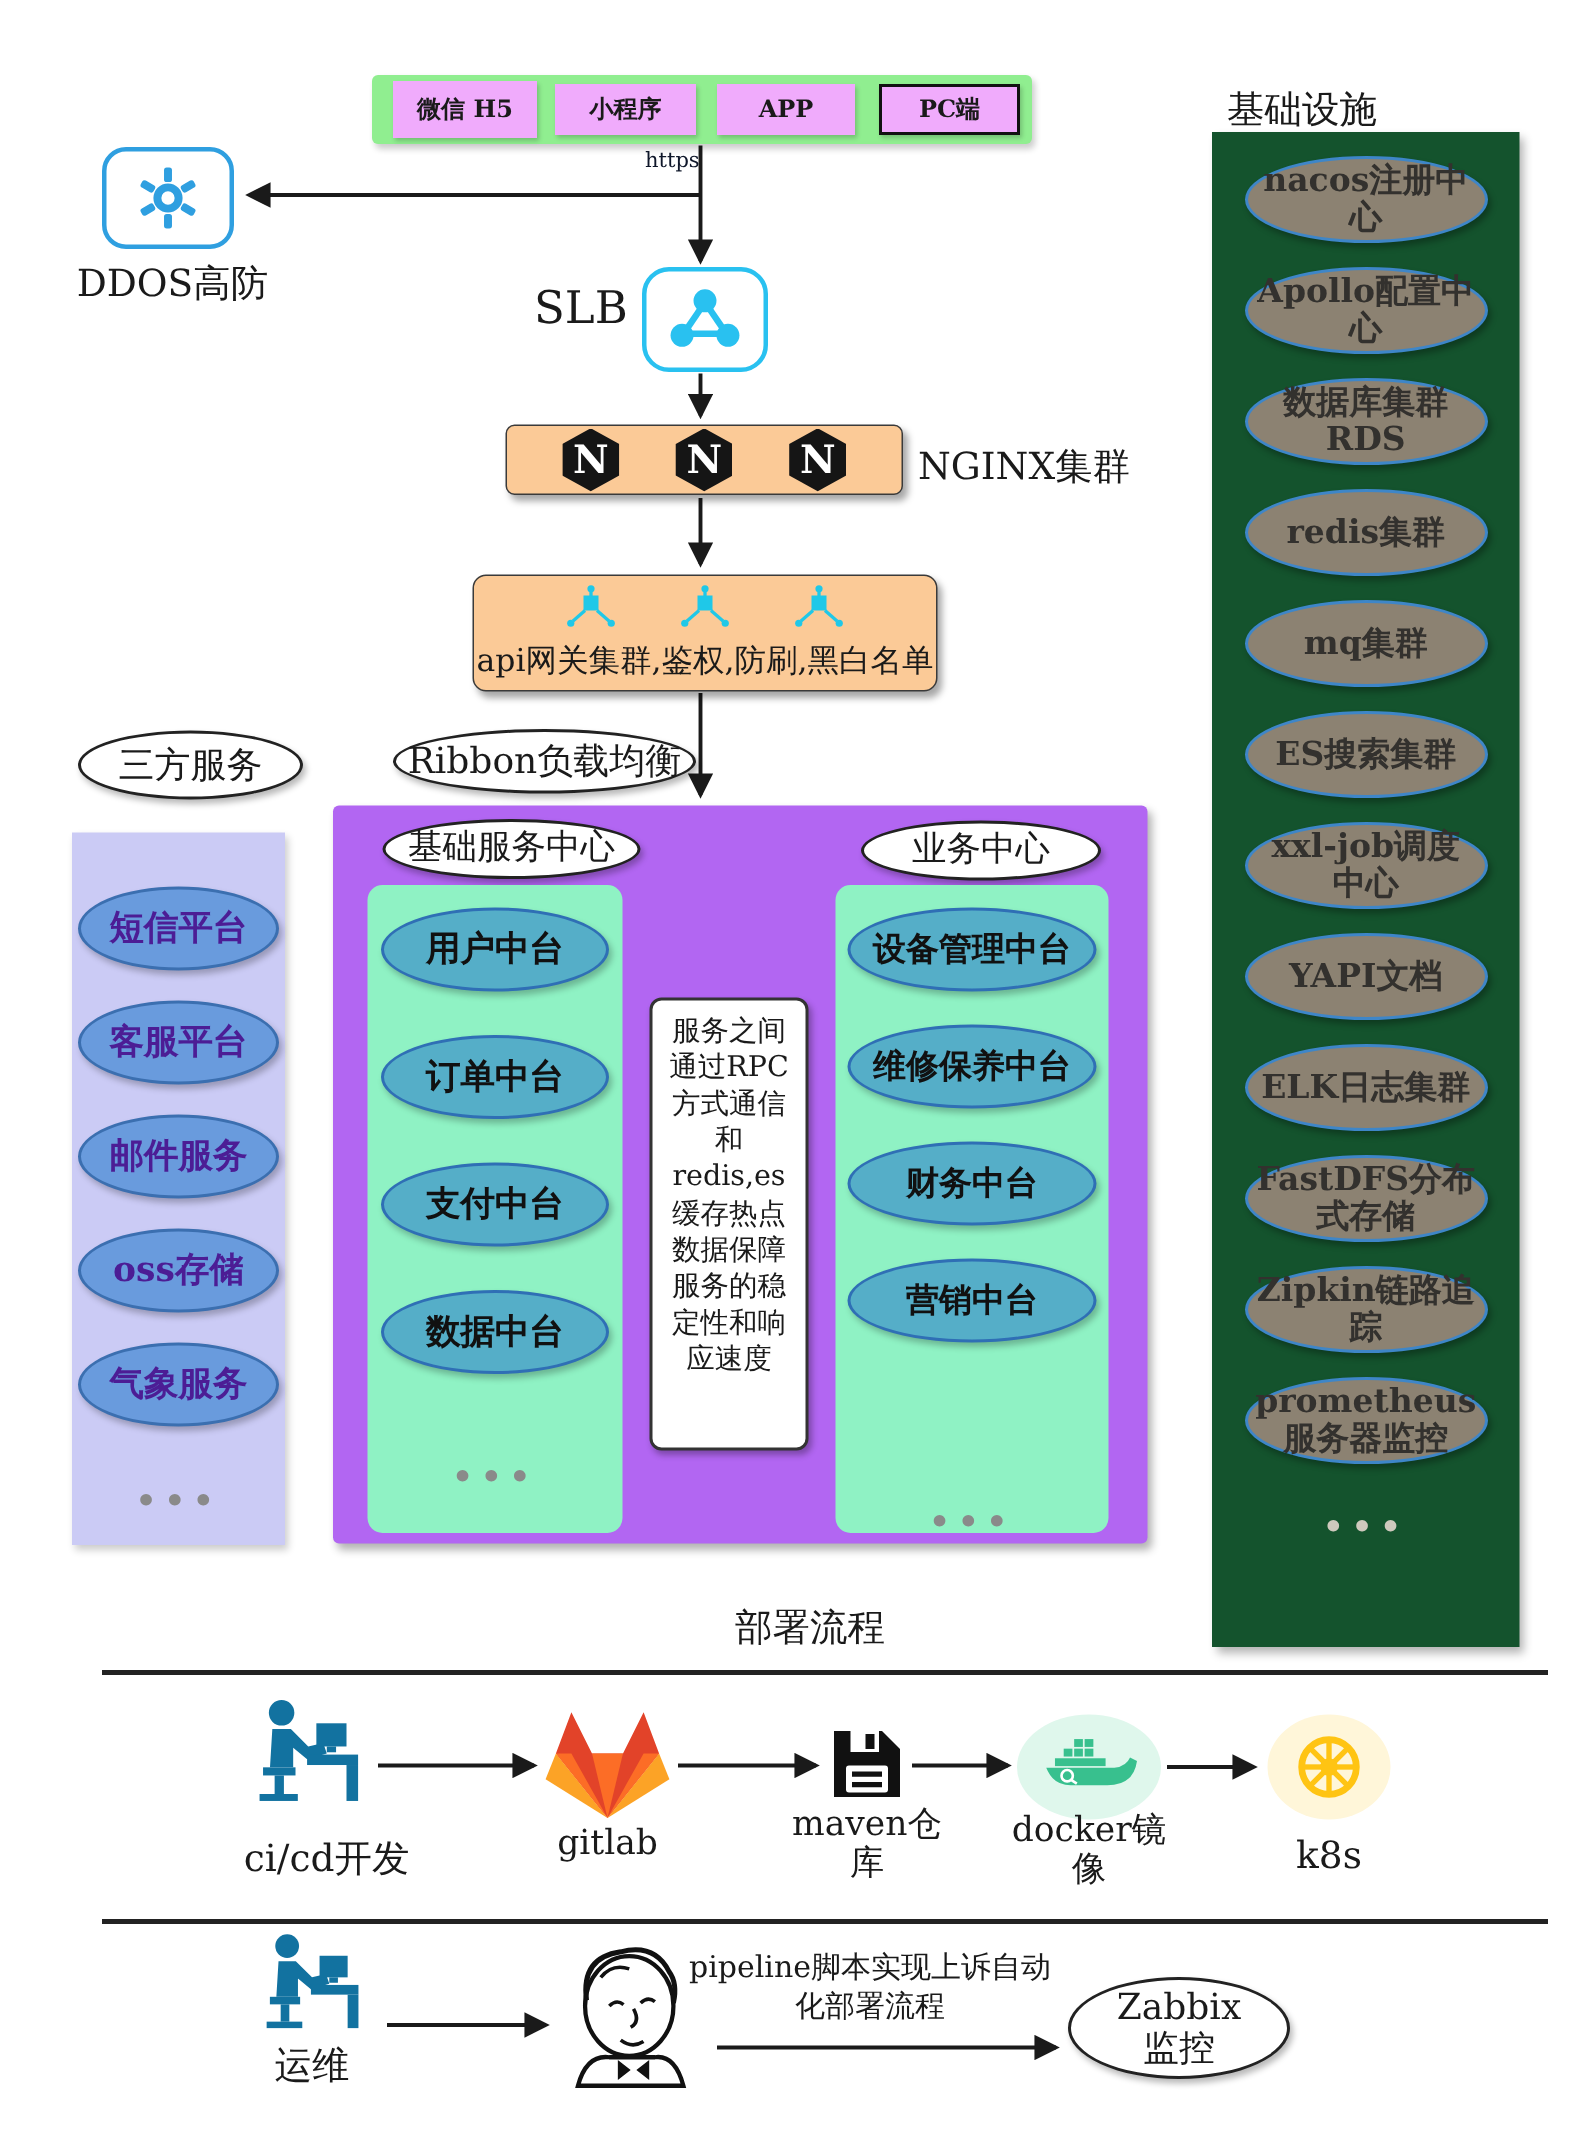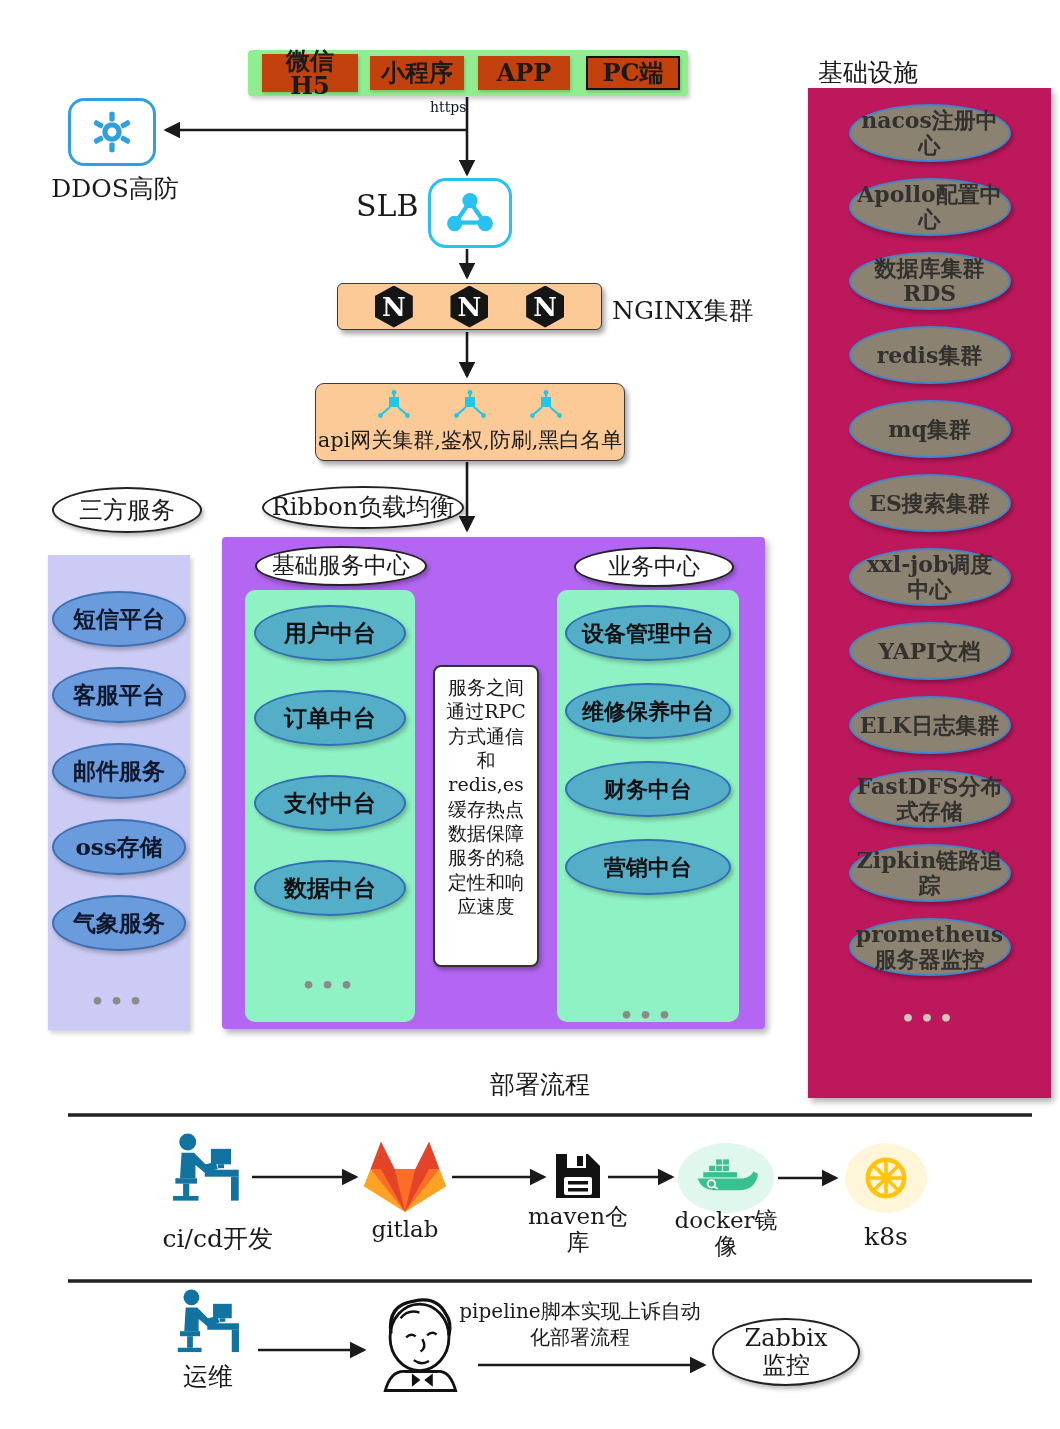--- a/index.html
+++ b/index.html
@@ -2,27 +2,27 @@
 <html><head>
 <meta charset="utf-8">
 <style>
   * { margin:0; padding:0; box-sizing:border-box; }
   body { background:#fff; font-family:"DejaVu Serif","Liberation Serif",serif; }
   #stage { position:relative; width:1060px; height:1429px; background:#fff; overflow:hidden; font-weight:bold; color:#1a1a1a; }
   .abs { position:absolute; }
   .ellipse { border-radius:50%; display:flex; align-items:center; justify-content:center; text-align:center; line-height:1.12; }
   .white-ellipse { background:#fff; border:2.5px solid #222; box-shadow:2px 3px 4px rgba(0,0,0,.28); }
   .svc-ellipse { width:152px; height:56px; background:#55AEC8; border:2.5px solid #2F6FB5; font-size:23px; color:#111; box-shadow:2px 3px 4px rgba(0,0,0,.25); flex:none; }
-  .tp-ellipse { width:134px; height:56px; background:#699BDD; border:2.5px solid #3B6FB0; font-size:23px; color:#0f172a; box-shadow:2px 3px 4px rgba(0,0,0,.25); flex:none; }
+  .tp-ellipse { width:134px; height:56px; background:#699BDD; border:2.5px solid #3B6FB0; font-size:23px; color:#4c1d95; box-shadow:2px 3px 4px rgba(0,0,0,.25); flex:none; }
   .infra-ellipse { width:162px; min-height:58px; background:#8C8272; border:2px solid #3E86C8; font-size:22px; color:#33312e; box-shadow:2px 3px 4px rgba(0,0,0,.3); flex:none; padding:2px 6px; }
   .col-flex { display:flex; flex-direction:column; align-items:center; }
   .dots { color:#8a8a8a; font-size:22px; letter-spacing:5px; text-align:center; font-family:"DejaVu Sans",sans-serif; }
   .box-peach { background:#FBCA97; border:1.5px solid #3a3a3a; box-shadow:3px 4px 5px rgba(0,0,0,.35); }
   .hex { width:38px; height:42px; background:#151515; clip-path:polygon(50% 0,100% 25%,100% 75%,50% 100%,0 75%,0 25%); display:flex; align-items:center; justify-content:center; color:#fff; font-size:26px; }
-  .client-box { position:absolute; background:#c2410c; display:flex; align-items:center; justify-content:center; text-align:center; font-size:24px; line-height:1.05; box-shadow:1px 2px 3px rgba(0,0,0,.2); }
+  .client-box { position:absolute; background:#f0abfc; display:flex; align-items:center; justify-content:center; text-align:center; font-size:16px; line-height:1.05; box-shadow:1px 2px 3px rgba(0,0,0,.2); }
   .label { font-weight:normal; }
   svg { display:block; }
 </style>
 </head>
 <body>
 
 <div id="stage">
 
   <svg class="abs" style="left:0;top:0" width="1060" height="1429" viewBox="0 0 1060 1429">
     <defs>
@@ -178,21 +178,21 @@
 
   <div class="abs col-flex" style="left:557px;top:590px;width:182px;height:432px;background:#8FF2C4;border-radius:10px;padding-top:15px;gap:22px">
     <div class="ellipse svc-ellipse" style="width:166px;font-size:22px">设备管理中台</div>
     <div class="ellipse svc-ellipse" style="width:166px;font-size:22px">维修保养中台</div>
     <div class="ellipse svc-ellipse" style="width:166px;font-size:22px">财务中台</div>
     <div class="ellipse svc-ellipse" style="width:166px;font-size:22px">营销中台</div>
     <div class="dots" style="margin-top:86px">•••</div>
   </div>
 
   <div class="abs label" style="left:818px;top:56px;font-size:25px">基础设施</div>
-  <div class="abs col-flex" style="left:808px;top:88px;width:243px;height:1010px;background:#be185d;padding-top:16px;gap:16px;box-shadow:3px 4px 6px rgba(0,0,0,.3)">
+  <div class="abs col-flex" style="left:808px;top:88px;width:205px;height:1010px;background:#14532d;padding-top:16px;gap:16px;box-shadow:3px 4px 6px rgba(0,0,0,.3)">
     <div class="ellipse infra-ellipse">nacos注册中心</div>
     <div class="ellipse infra-ellipse">Apollo配置中心</div>
     <div class="ellipse infra-ellipse">数据库集群RDS</div>
     <div class="ellipse infra-ellipse">redis集群</div>
     <div class="ellipse infra-ellipse">mq集群</div>
     <div class="ellipse infra-ellipse">ES搜索集群</div>
     <div class="ellipse infra-ellipse">xxl-job调度中心</div>
     <div class="ellipse infra-ellipse">YAPI文档</div>
     <div class="ellipse infra-ellipse">ELK日志集群</div>
     <div class="ellipse infra-ellipse">FastDFS分布式存储</div>

